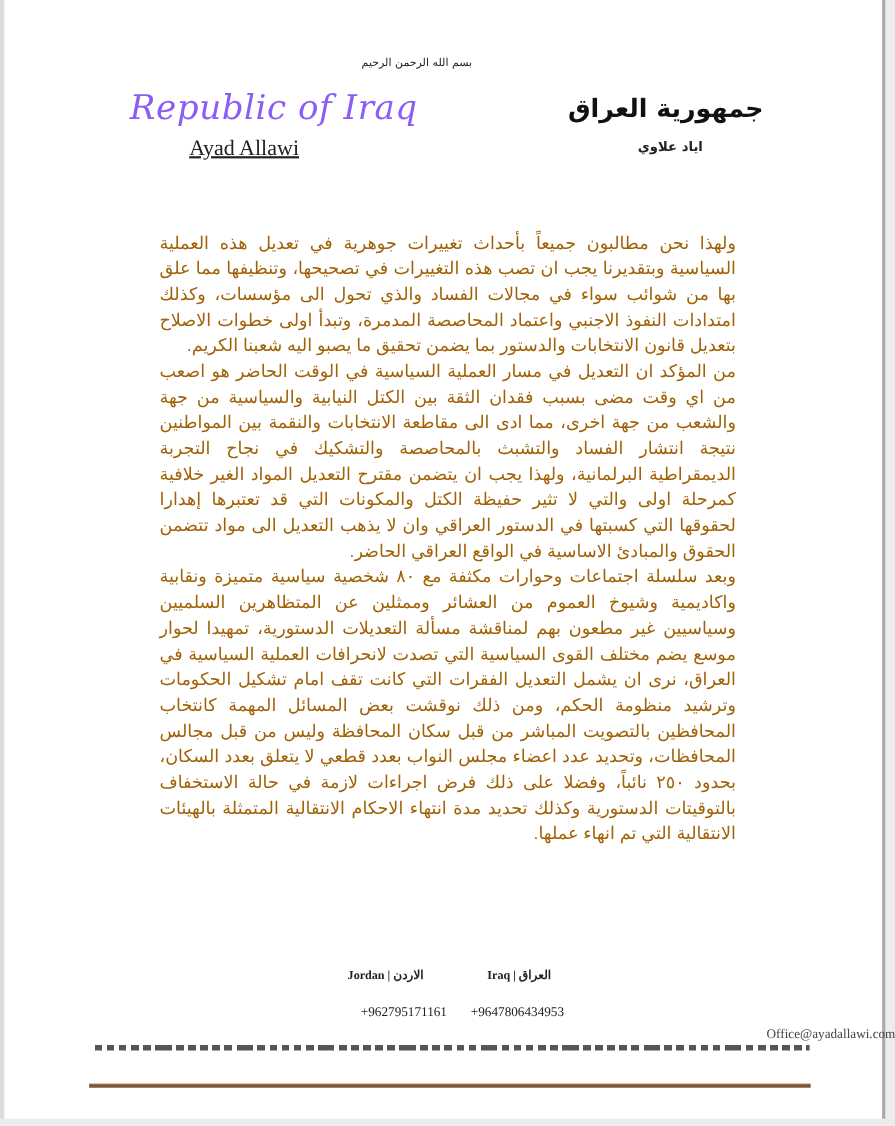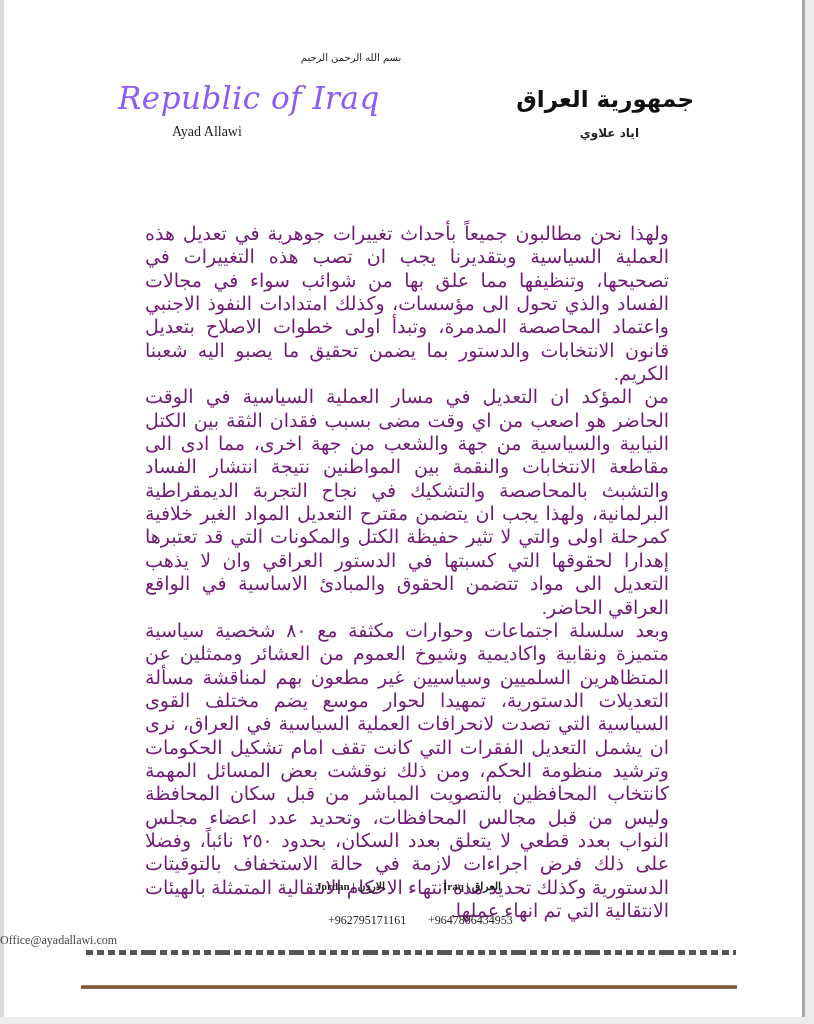--- a/index.html
+++ b/index.html
@@ -11,60 +11,60 @@
     position: absolute; left: 4px; top: 0; width: 798px; height: 1017px;
     background: #ffffff;
   }
   .edge-left { position: absolute; left: 0; top: 0; width: 4px; height: 1024px; background: #dcdcdc; }
   .edge-right { position: absolute; left: 802px; top: 0; width: 3px; height: 1024px; background: #a9a9a9; }
   .edge-right2 { position: absolute; left: 805px; top: 0; width: 9px; height: 1024px; background: #ececec; }
   .edge-bottom { position: absolute; left: 0; top: 1017px; width: 814px; height: 7px; background: #ececec; }
 
   .basmala {
     position: absolute; top: 52px; left: 0; width: 702px; text-align: center;
-    font-size: 10px; color: #222; direction: rtl;
+    font-size: 10px; color: #222; direction: rtl; padding-left: 28px;
   }
   .en-title {
     position: absolute; left: 118px; top: 80px;
     font-family: "DejaVu Serif", serif; font-style: italic;
     font-size: 31px; color: #8b5cf6; letter-spacing: 0.5px;
   }
   .en-name {
     position: absolute; left: 172px; top: 124px;
-    font-family: "Liberation Serif", serif; font-size: 14px; color: #222;
+    font-family: "Liberation Serif", serif; font-size: 20px; color: #222; text-decoration: underline;
   }
   .ar-title {
     position: absolute; right: 120px; top: 86px; direction: rtl;
     font-family: "DejaVu Sans", sans-serif; font-weight: bold;
     font-size: 23px; color: #111;
   }
   .ar-name {
     position: absolute; right: 175px; top: 126px; direction: rtl;
     font-weight: bold; font-size: 12px; color: #222;
   }
 
   .body-text {
-    position: absolute; left: 145px; top: 222px; width: 524px;
+    position: absolute; left: 145px; top: 210px; width: 524px;
     direction: rtl; text-align: justify; text-align-last: right;
     font-family: "Liberation Sans", sans-serif;
-    font-size: 19px; line-height: 23.35px; color: #701a75;
+    font-size: 16px; line-height: 23.35px; color: #a16207;
   }
   .body-text p { margin: 0; text-align: justify; text-align-last: right; }
 
   .contacts { position: absolute; left: 0; top: 880px; width: 814px; }
   .c-label {
     position: absolute; font-family: "Liberation Serif", serif; font-weight: bold;
     font-size: 11px; color: #222; white-space: nowrap;
   }
   .c-phone {
     position: absolute; font-family: "Liberation Serif", serif;
     font-size: 12px; color: #222; white-space: nowrap;
   }
   .c-email {
-    position: absolute; left: 0; width: 814px; text-align: left; top: 53px;
+    position: absolute; left: 0; width: 814px; text-align: right; top: 53px;
     font-family: "Liberation Serif", serif; font-size: 12px; color: #444;
   }
   .dash-line {
     position: absolute; left: 86px; top: 950px; width: 650px; height: 5px;
     background: repeating-linear-gradient(90deg,
       #555 0 7px, transparent 7px 11px,
       #555 11px 18px, transparent 18px 22px,
       #555 22px 29px, transparent 29px 33px,
       #555 33px 40px, transparent 40px 44px,
       #555 44px 51px, transparent 51px 55px,

